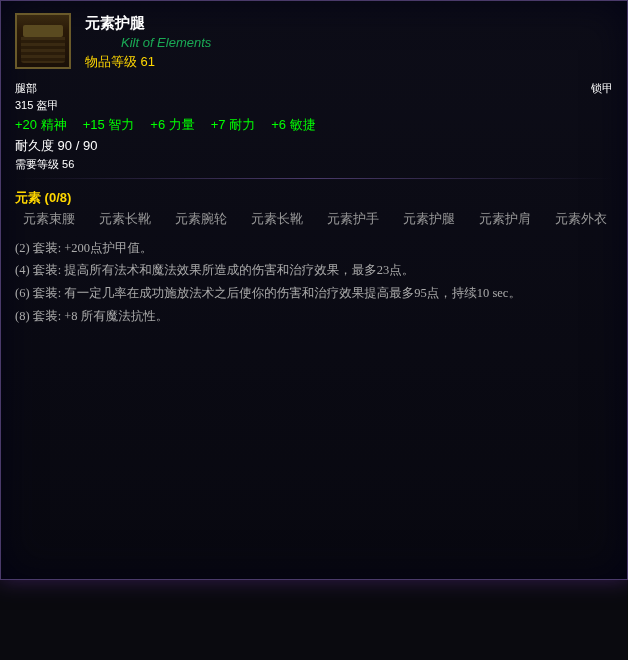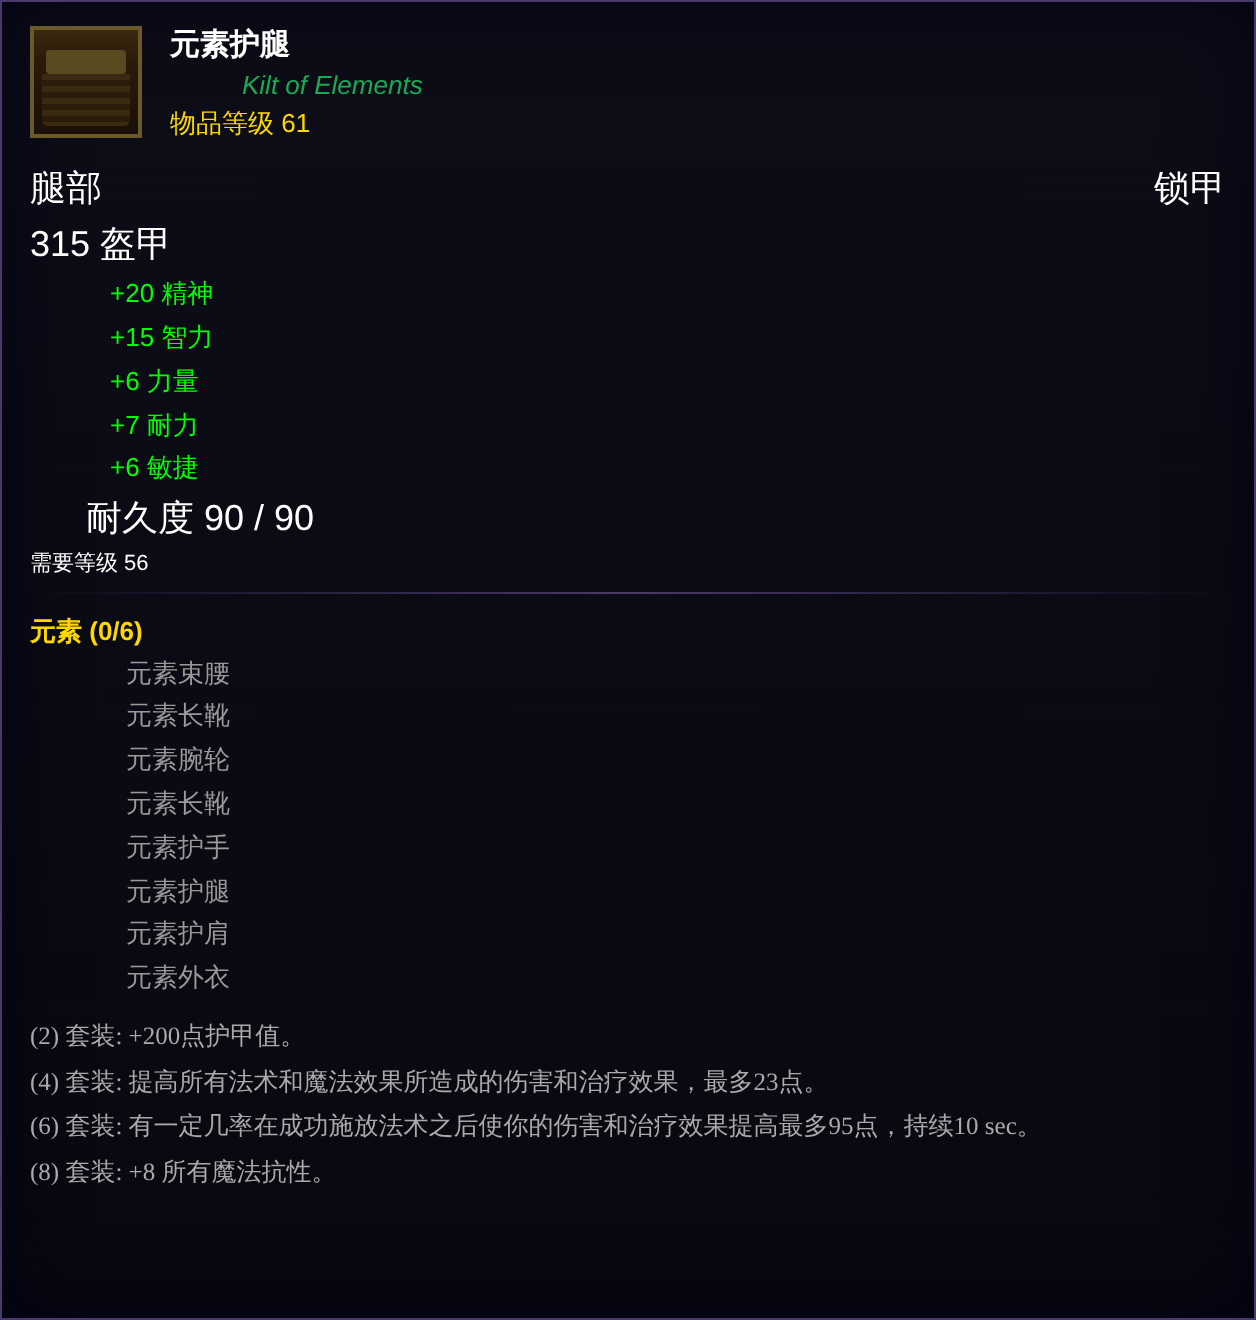--- a/index.html
+++ b/index.html
@@ -5,21 +5,21 @@
     * { margin: 0; padding: 0; box-sizing: border-box; }
     body {
       width: 628px;
       height: 660px;
       background: #0a0a0f;
       font-family: '微软雅黑', 'Microsoft YaHei', SimSun, sans-serif;
       overflow: hidden;
     }
     .tooltip-container {
       width: 628px;
-      height: 660px;
+      height: 580px;
       background: linear-gradient(to bottom, #0d0d18, #080810);
       border: 1px solid #4a3a6a;
       box-shadow: 0 0 20px rgba(80,40,120,0.6), inset 0 0 40px rgba(0,0,20,0.8);
       display: flex;
       flex-direction: column;
       padding: 12px 14px;
       position: relative;
     }
     .header-row {
       display: flex;
@@ -99,48 +99,45 @@
       color: #ffd700;
       line-height: 1.4;
     }
     .divider {
       height: 1px;
       background: linear-gradient(to right, transparent, #4a3a6a, transparent);
       margin: 4px 0;
     }
     .info-section {
       display: flex;
-      flex-direction: column;
-      gap: 1px;
-      margin-left: 40px;
+      gap: 16px;
     }
     .info-row {
       font-size: 13px;
       color: #ffffff;
       line-height: 1.6;
       display: flex;
       justify-content: space-between;
       align-items: baseline;
     }
     .info-row.white { color: #ffffff; }
     .stat-line {
-      font-size: 18px;
+      font-size: 11px;
       color: #ffffff;
       line-height: 1.6;
     }
     .stat-green {
       font-size: 13px;
       color: #00ff00;
       line-height: 1.6;
     }
     .durability-line {
-      font-size: 18px;
-      color: #ffffff;
-      line-height: 1.6;
-      margin-left: 28px;
+      font-size: 13px;
+      color: #ffffff;
+      line-height: 1.6;
     }
     .req-line {
       font-size: 11px;
       color: #ffffff;
       line-height: 1.6;
     }
     .set-header {
       font-size: 13px;
       color: #ffd700;
       font-weight: bold;
@@ -193,21 +190,21 @@
     <div class="stat-green">+7 耐力</div>
     <div class="stat-green">+6 敏捷</div>
   </div>
 
   <div class="durability-line">耐久度 90 / 90</div>
 
   <div class="req-line">需要等级 56</div>
 
   <div class="divider"></div>
 
-  <div class="set-header">元素 (0/6)</div>
+  <div class="set-header">元素 (0/8)</div>
 
   <div class="info-section">
     <div class="set-item">元素束腰</div>
     <div class="set-item">元素长靴</div>
     <div class="set-item">元素腕轮</div>
     <div class="set-item">元素长靴</div>
     <div class="set-item">元素护手</div>
     <div class="set-item">元素护腿</div>
     <div class="set-item">元素护肩</div>
     <div class="set-item">元素外衣</div>

